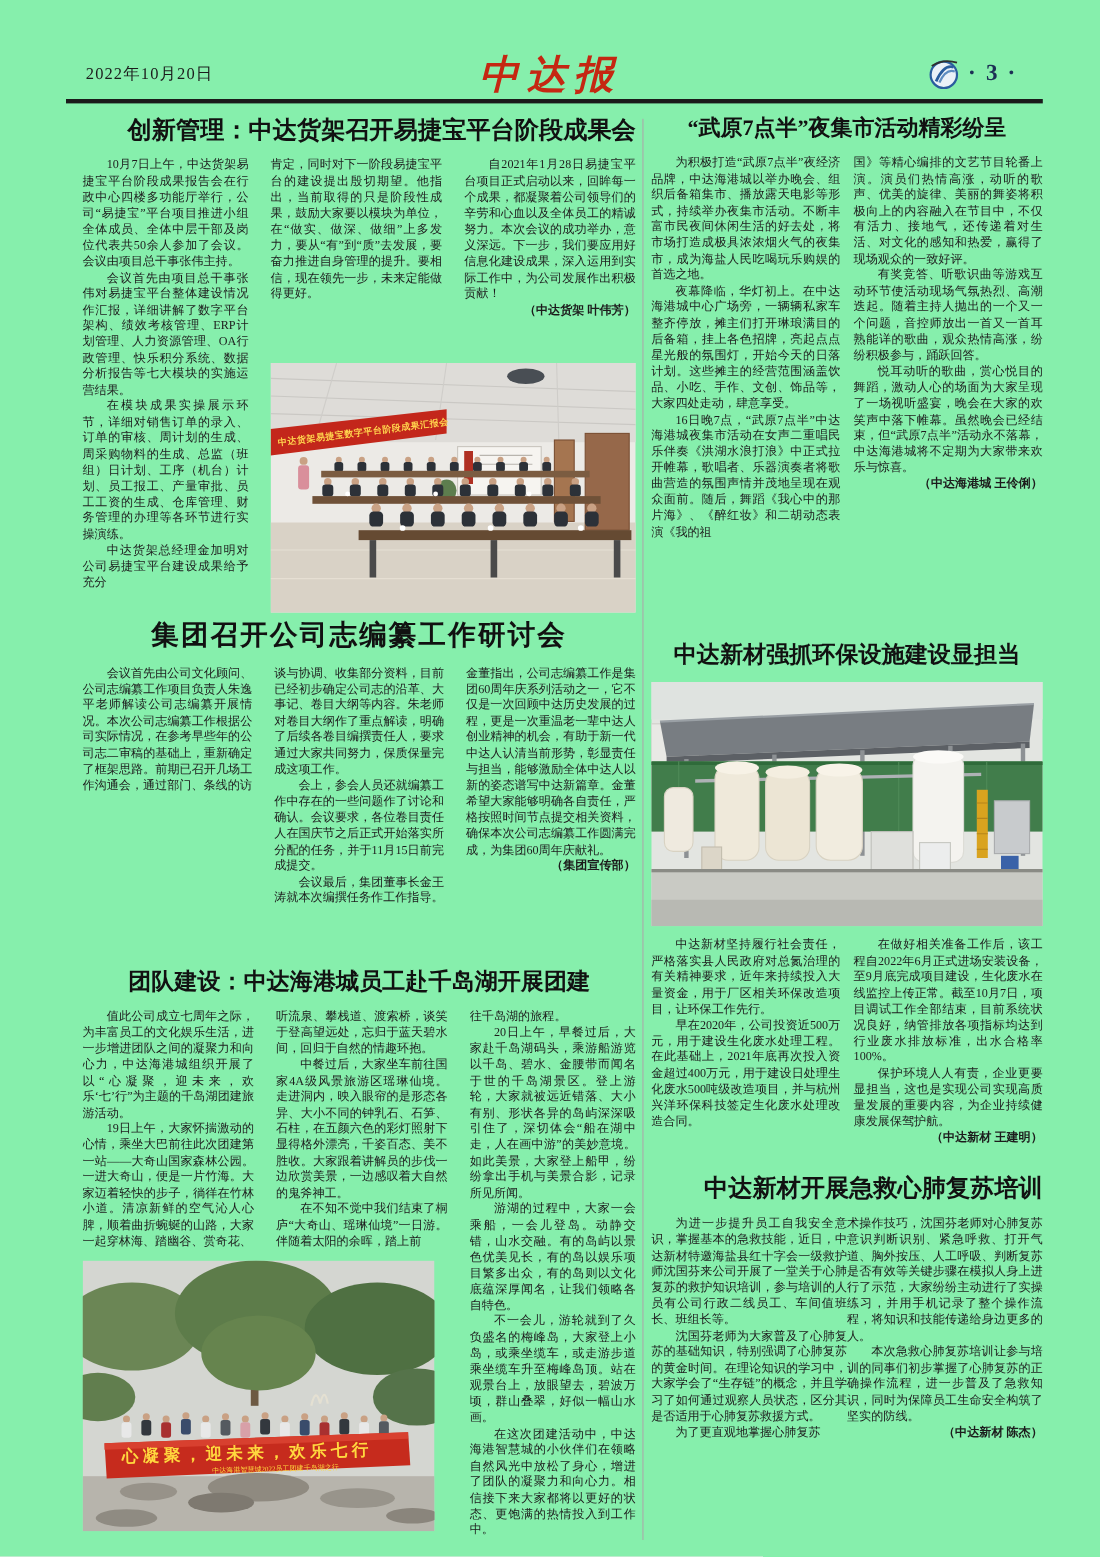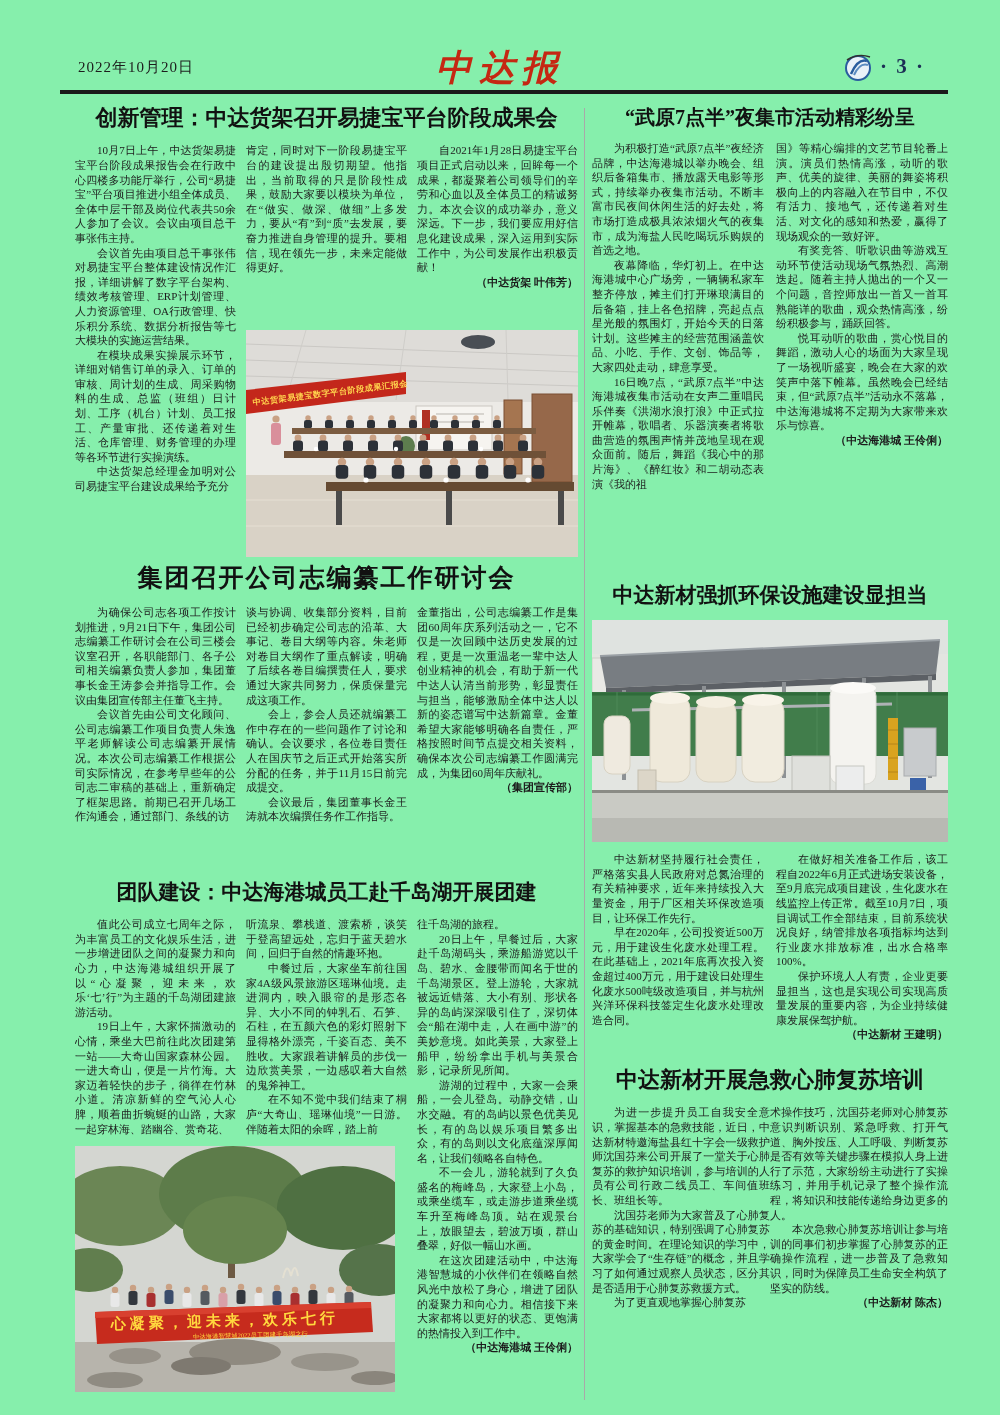--- a/index.html
+++ b/index.html
@@ -12,23 +12,23 @@
             font-size:36px;color:#c52712;letter-spacing:7px;}
   .pagelogo{position:absolute;left:843px;top:52px;}
   .pagenum{position:absolute;left:880px;top:54px;font-size:21px;font-weight:bold;color:#1c2f55;letter-spacing:2px;}
   .hrule{position:absolute;left:60px;right:52px;top:90px;height:4px;background:#1b1b1b;}
   .vdivider{position:absolute;left:584px;top:108px;height:1292px;width:1px;background:#a9a9a9;}
   
   .leftcol{position:absolute;left:75px;top:105px;width:503px;height:1295px;}
   .rightcol{position:absolute;left:592px;top:105px;width:356px;height:1295px;}
   .article{position:absolute;left:0;width:100%;overflow:hidden;}
   .hl{text-align:center;font-weight:bold;line-height:1.2;margin:0 0 12px 0;color:#111;}
-  .hl.s22{font-size:22px;}  .hl.s26{font-size:25px;letter-spacing:2px;}
+  .hl.s22{font-size:22px;text-align:right;}  .hl.s26{font-size:25px;letter-spacing:2px;}
   .hl.s21{font-size:21px;}  .hl.s20{font-size:20px;}
-  .cols{display:flex;gap:10px;}
+  .cols{display:flex;gap:20px;}
   .col{flex:1;min-width:0;text-align:justify;font-size:11px;line-height:14.6px;}
   .col p{margin:0;text-indent:2em;}
   .col p.cont{text-indent:0;}
   .sign{text-align:right;font-weight:bold;text-indent:0 !important;}
   .clip{overflow:hidden;}
   svg{display:block;}
   .photo{margin-top:5px;}
 </style>
 </head>
 <body>
@@ -48,21 +48,21 @@
   <div class="vdivider"></div>
 
   <div class="leftcol">
 
     <div class="article" style="top:0;height:455px;">
       <h2 class="hl s22">创新管理：中达货架召开易捷宝平台阶段成果会</h2>
       <div class="cols">
         <div class="col" style="max-width:161px;">
           <p>10月7日上午，中达货架易捷宝平台阶段成果报告会在行政中心四楼多功能厅举行，公司“易捷宝”平台项目推进小组全体成员、全体中层干部及岗位代表共50余人参加了会议。会议由项目总干事张伟主持。</p>
           <p>会议首先由项目总干事张伟对易捷宝平台整体建设情况作汇报，详细讲解了数字平台架构、绩效考核管理、ERP计划管理、人力资源管理、OA行政管理、快乐积分系统、数据分析报告等七大模块的实施运营结果。</p>
-          <p>在模块成果实操展示环节，详细对销售订单的录入、订单的审核、周计划的生成、周采购物料的生成、总监（班组）日计划、工序（机台）计划、员工报工、产量审批、还传递着对生活、仓库管理、财务管理的办理等各环节进行实操演练。</p>
+          <p>在模块成果实操展示环节，详细对销售订单的录入、订单的审核、周计划的生成、周采购物料的生成、总监（班组）日计划、工序（机台）计划、员工报工、产量审批、员工工资的生成、仓库管理、财务管理的办理等各环节进行实操演练。</p>
           <p>中达货架总经理金加明对公司易捷宝平台建设成果给予充分</p>
         </div>
         <div style="width:332px;flex:none;">
           <div class="cols clip" style="height:182px;">
             <div class="col">
               <p class="cont">肯定，同时对下一阶段易捷宝平台的建设提出殷切期望。他指出，当前取得的只是阶段性成果，鼓励大家要以模块为单位，在“做实、做深、做细”上多发力，要从“有”到“质”去发展，要奋力推进自身管理的提升。要相信，现在领先一步，未来定能做得更好。</p>
             </div>
             <div class="col">
               <p>自2021年1月28日易捷宝平台项目正式启动以来，回眸每一个成果，都凝聚着公司领导们的辛劳和心血以及全体员工的精诚努力。本次会议的成功举办，意义深远。下一步，我们要应用好信息化建设成果，深入运用到实际工作中，为公司发展作出积极贡献！</p>
               <p class="sign">（中达货架 叶伟芳）</p>
@@ -141,21 +141,20 @@
               <rect x="312" y="161" width="6" height="34" fill="#4a4a4a"></rect>
           </svg>
         </div>
       </div>
     </div>
 
     <div class="article" style="top:458px;height:312px;">
       <h2 class="hl s26">集团召开公司志编纂工作研讨会</h2>
       <div class="cols clip" style="height:268px;">
         <div class="col">
-          <p>为确保公司志各项工作按计划推进，9月21日下午，集团公司志编纂工作研讨会在公司三楼会议室召开，各职能部门、各子公司相关编纂负责人参加，集团董事长金王涛参会并指导工作。会议由集团宣传部主任董飞主持。</p>
           <p>会议首先由公司文化顾问、公司志编纂工作项目负责人朱逸平老师解读公司志编纂开展情况。本次公司志编纂工作根据公司实际情况，在参考早些年的公司志二审稿的基础上，重新确定了框架思路。前期已召开几场工作沟通会，通过部门、条线的访</p>
         </div>
         <div class="col">
           <p class="cont">谈与协调、收集部分资料，目前已经初步确定公司志的沿革、大事记、卷目大纲等内容。朱老师对卷目大纲作了重点解读，明确了后续各卷目编撰责任人，要求通过大家共同努力，保质保量完成这项工作。</p>
           <p>会上，参会人员还就编纂工作中存在的一些问题作了讨论和确认。会议要求，各位卷目责任人在国庆节之后正式开始落实所分配的任务，并于11月15日前完成提交。</p>
           <p>会议最后，集团董事长金王涛就本次编撰任务作工作指导。</p>
         </div>
         <div class="col">
           <p class="cont">金董指出，公司志编纂工作是集团60周年庆系列活动之一，它不仅是一次回顾中达历史发展的过程，更是一次重温老一辈中达人创业精神的机会，有助于新一代中达人认清当前形势，彰显责任与担当，能够激励全体中达人以新的姿态谱写中达新篇章。金董希望大家能够明确各自责任，严格按照时间节点提交相关资料，确保本次公司志编纂工作圆满完成，为集团60周年庆献礼。</p>
           <p class="sign">（集团宣传部）</p>

